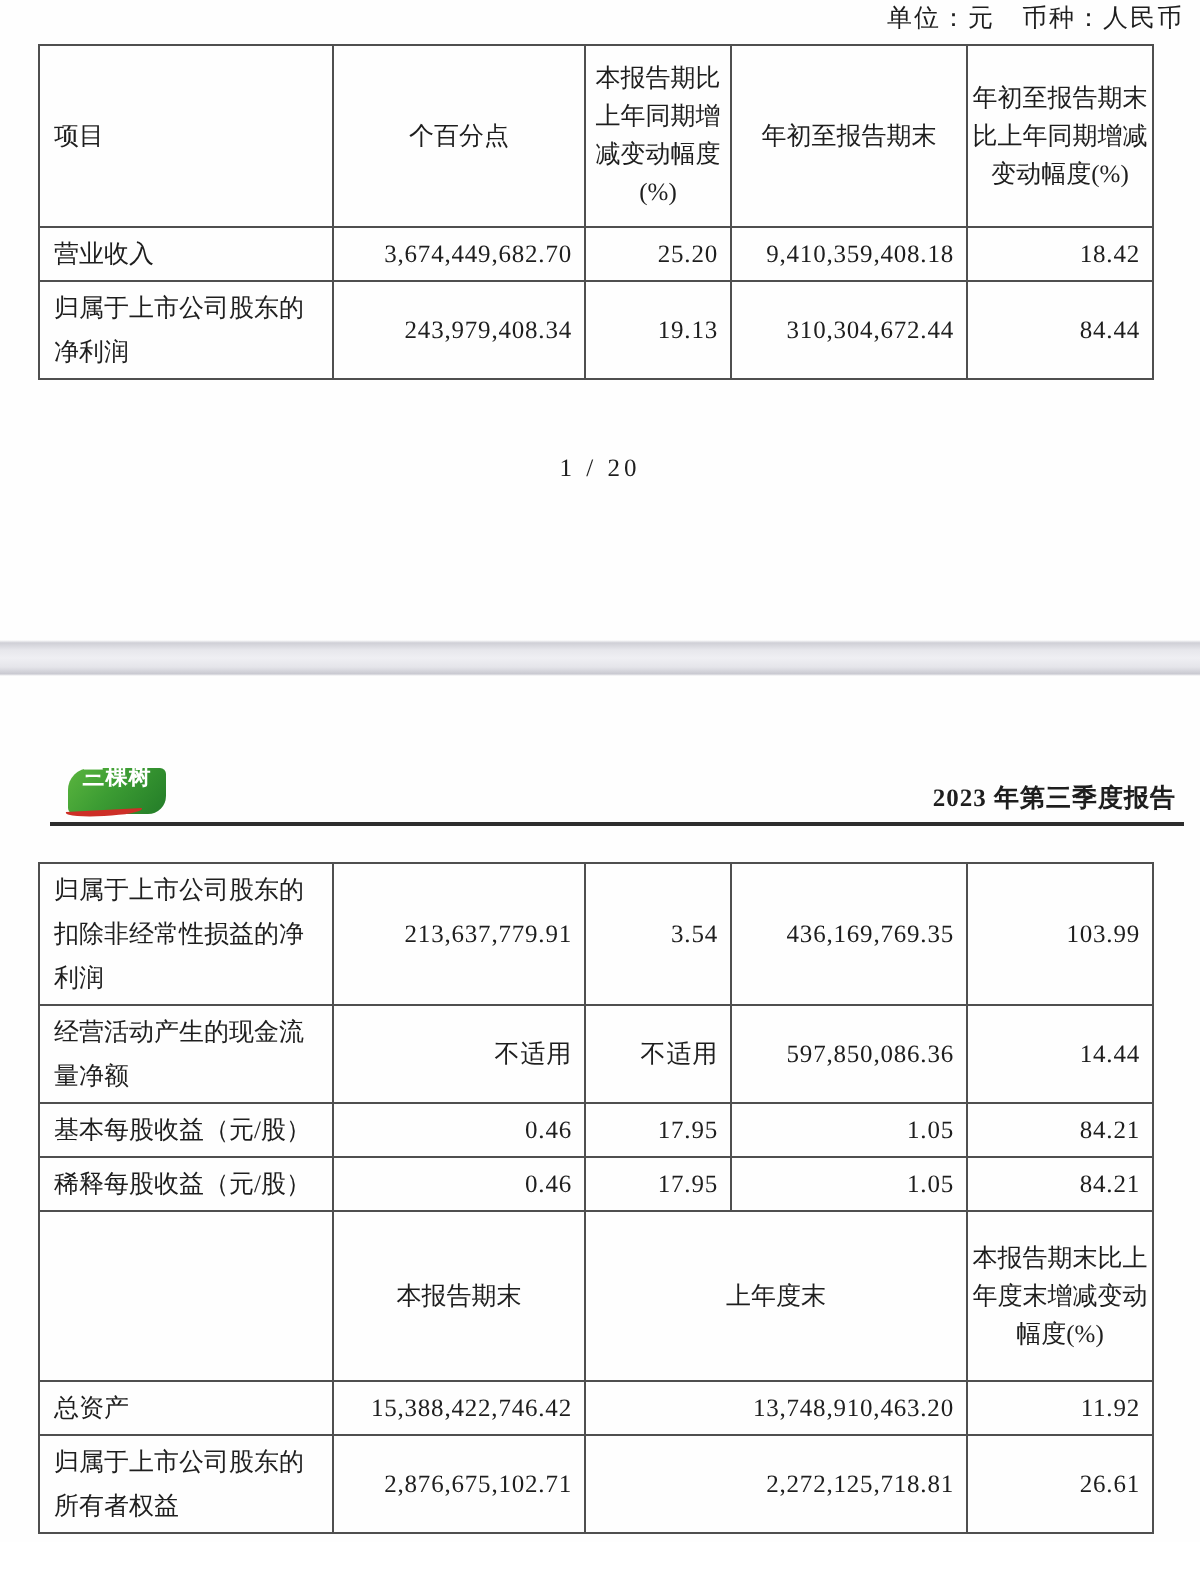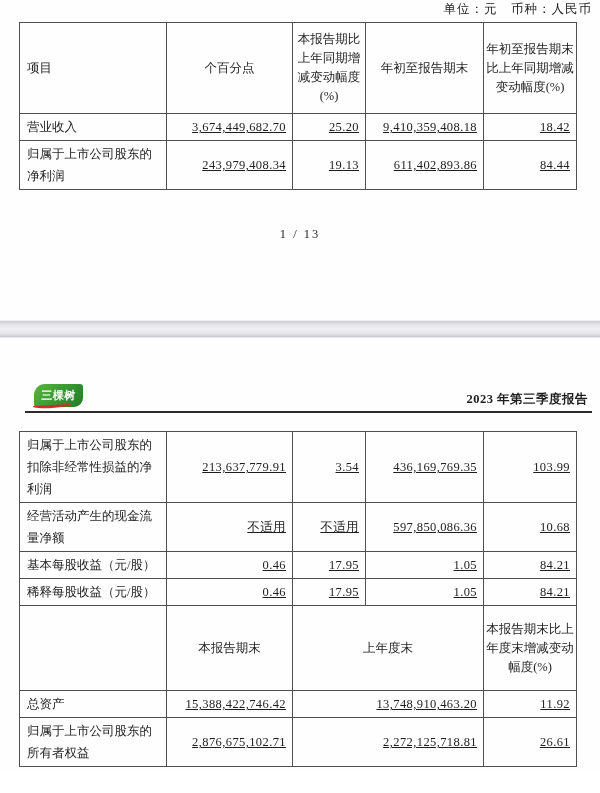--- a/index.html
+++ b/index.html
@@ -21,21 +21,21 @@
   }
   .t1{top:22px;}
   .t2{top:431px;}
   .fin-table td,.fin-table th{
     border:1px solid #4f4f4f;
     vertical-align:middle;
     font-weight:normal;
     overflow:hidden;
   }
   .cell-label{text-align:left;padding:2px 4px 2px 7px;line-height:22px;}
-  .cell-num{text-align:right;padding:2px 6px 2px 2px;line-height:20px;letter-spacing:0.4px;text-decoration:underline;}
+  .cell-num{text-align:right;padding:2px 6px 2px 2px;line-height:20px;letter-spacing:0.4px;}
   .cell-head{text-align:center;padding:2px 2px;line-height:19px;}
   
   .hr-head1{height:91px;}
   .hr-rev{height:21px;}
   .hr-np{height:44px;}
   .hr-ded{height:65px;}
   .hr-cash{height:46px;}
   .hr-eps{height:23px;}
   .hr-roe{height:44px;}
   .hr-head2{height:85px;}
@@ -49,21 +49,21 @@
   .page-band{
     position:absolute;top:320px;left:0;width:600px;height:18px;
     background:linear-gradient(to bottom,
       #ffffff 0%,#cfcfd6 8%,#e7e7ec 28%,#efeff3 50%,#e5e5ea 75%,#c9c9d1 94%,#ffffff 100%);
   }
   
   .logo{
     position:absolute;left:34px;top:384px;width:49px;height:23px;
     background:linear-gradient(130deg,#5ab53e 0%,#3c9c33 45%,#237c28 100%);
     border-radius:11px 3px 9px 3px;
-    display:flex;align-items:center;justify-content:center;
+    display:flex;justify-content:center;
   }
   .logo-text{
     color:#ffffff;font-size:11px;font-weight:bold;letter-spacing:0.5px;
     font-family:"Liberation Sans",sans-serif;line-height:1;
   }
   .logo-swoosh{
     position:absolute;left:33px;top:405px;width:38px;height:3px;
     background:#cd2f27;border-radius:0 0 60% 60%/0 0 100% 100%;
     transform:rotate(-3deg);
   }
@@ -102,27 +102,27 @@
       <td class="cell-label">营业收入</td>
       <td class="cell-num">3,674,449,682.70</td>
       <td class="cell-num">25.20</td>
       <td class="cell-num">9,410,359,408.18</td>
       <td class="cell-num">18.42</td>
     </tr>
     <tr class="hr-np">
       <td class="cell-label">归属于上市公司股东的净利润</td>
       <td class="cell-num">243,979,408.34</td>
       <td class="cell-num">19.13</td>
-      <td class="cell-num">611,402,893.86</td>
+      <td class="cell-num">310,304,672.44</td>
       <td class="cell-num">84.44</td>
     </tr>
   </tbody>
     </table>
 
-  <div class="page-indicator">1 / 13</div>
+  <div class="page-indicator">1 / 20</div>
 
   <div class="page-band"></div>
 
   <div class="logo">
     <span class="logo-text">三棵树</span>
   </div>
   <div class="logo-swoosh"></div>
   <div class="report-title">2023 年第三季度报告</div>
   <div class="header-rule"></div>
 
@@ -140,21 +140,21 @@
       <td class="cell-num">213,637,779.91</td>
       <td class="cell-num">3.54</td>
       <td class="cell-num">436,169,769.35</td>
       <td class="cell-num">103.99</td>
     </tr>
     <tr class="hr-cash">
       <td class="cell-label">经营活动产生的现金流量净额</td>
       <td class="cell-num">不适用</td>
       <td class="cell-num">不适用</td>
       <td class="cell-num">597,850,086.36</td>
-      <td class="cell-num">10.68</td>
+      <td class="cell-num">14.44</td>
     </tr>
     <tr class="hr-eps">
       <td class="cell-label">基本每股收益（元/股）</td>
       <td class="cell-num">0.46</td>
       <td class="cell-num">17.95</td>
       <td class="cell-num">1.05</td>
       <td class="cell-num">84.21</td>
     </tr>
     <tr class="hr-eps">
       <td class="cell-label">稀释每股收益（元/股）</td>

